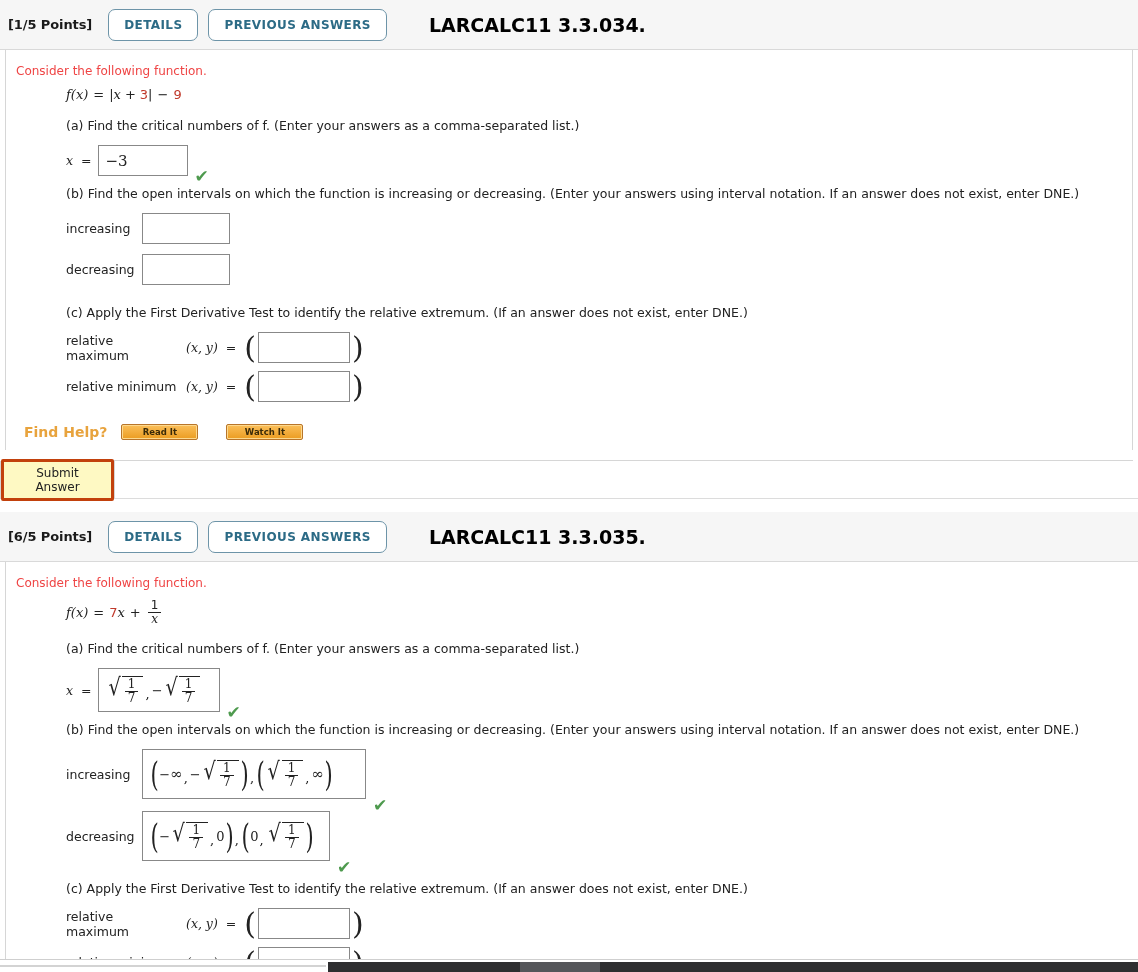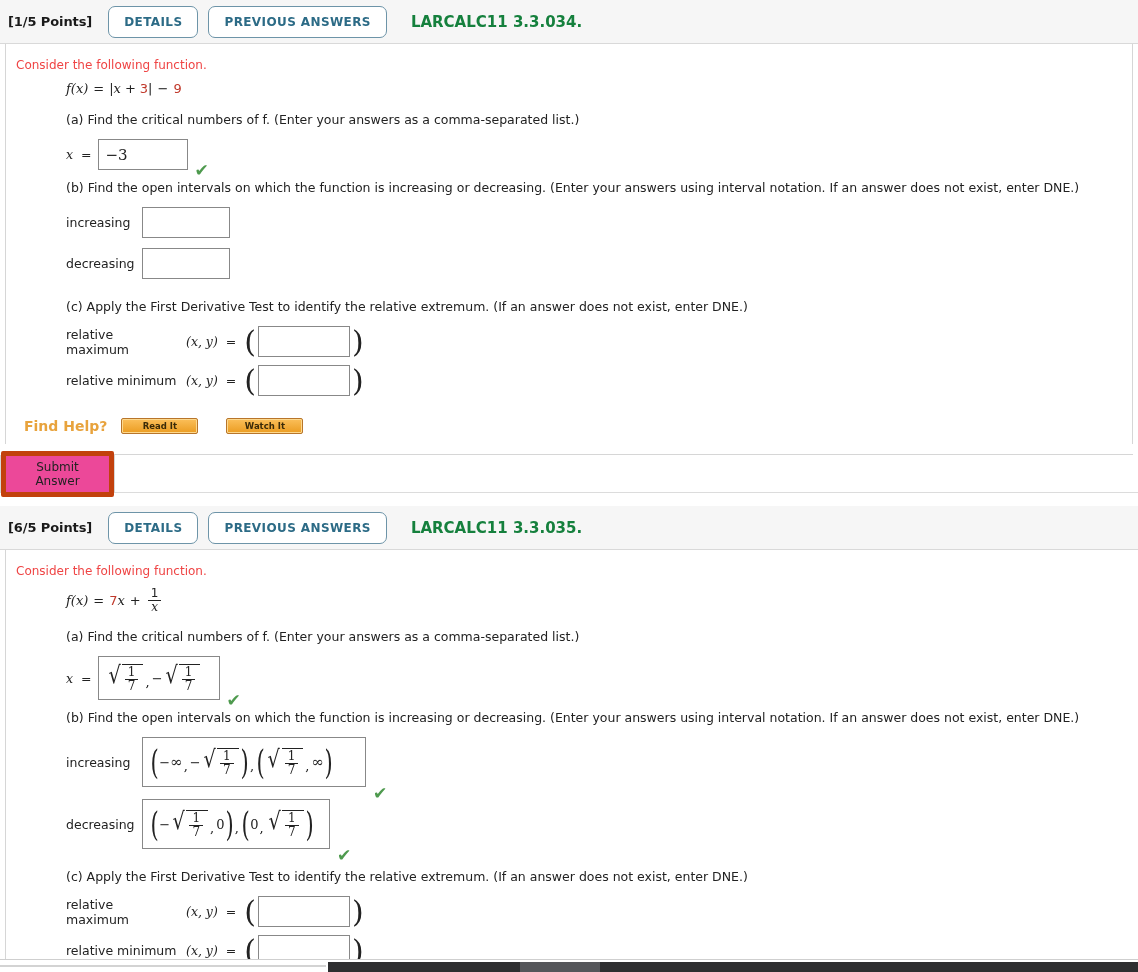--- a/index.html
+++ b/index.html
@@ -5,21 +5,21 @@
   * { box-sizing: border-box; }
   html, body {
     margin: 0; padding: 0;
     background: #ffffff;
     font-family: "DejaVu Sans", "Liberation Sans", sans-serif;
   }
   body { width: 1138px; height: 972px; position: relative; overflow: hidden; }
 
   
   .prob-header {
-    height: 44px;
+    height: 50px;
     background: #f6f6f6;
     border-bottom: 1px solid #d9d9d9;
     display: flex;
     align-items: center;
     padding-left: 8px;
     gap: 10px;
   }
   .points-label {
     font-size: 13px;
     font-weight: bold;
@@ -34,24 +34,24 @@
     color: #2c6b86;
     font-size: 12px;
     font-weight: bold;
     letter-spacing: 0.4px;
     padding: 9px 15px;
     line-height: 1;
     cursor: pointer;
     font-family: "DejaVu Sans", "Liberation Sans", sans-serif;
   }
   .prob-code {
-    font-size: 15px;
+    font-size: 19px;
     font-weight: bold;
-    color: #15803d;
-    margin-left: 14px;
+    color: #000000;
+    margin-left: 32px;
   }
 
   
   .prob-body {
     border-left: 1px solid #d6d6d6;
     border-right: 1px solid #d6d6d6;
     margin: 0 5px 0 5px;
     padding: 10px 0 0 0;
     background: #fff;
     position: relative;
@@ -223,22 +223,22 @@
     border-right: 1px solid #d6d6d6;
     border-left: 1px solid #d6d6d6;
     height: 38px;
     width: 115px;
     display: flex;
     align-items: center;
     justify-content: center;
     margin-left: -5px;
   }
   .submit-btn {
-    background: #ec4899;
-    border: 5px solid #c2410c;
+    background: #fef9c3;
+    border: 3px solid #c2410c;
     border-radius: 2px;
     font-size: 12px;
     color: #222;
     padding: 4px 9px;
     cursor: pointer;
     font-family: "DejaVu Sans","Liberation Sans",sans-serif;
   }
   .gap-sep { height: 14px; background: #fff; border-top: 1px solid #dcdcdc; }
 
   

